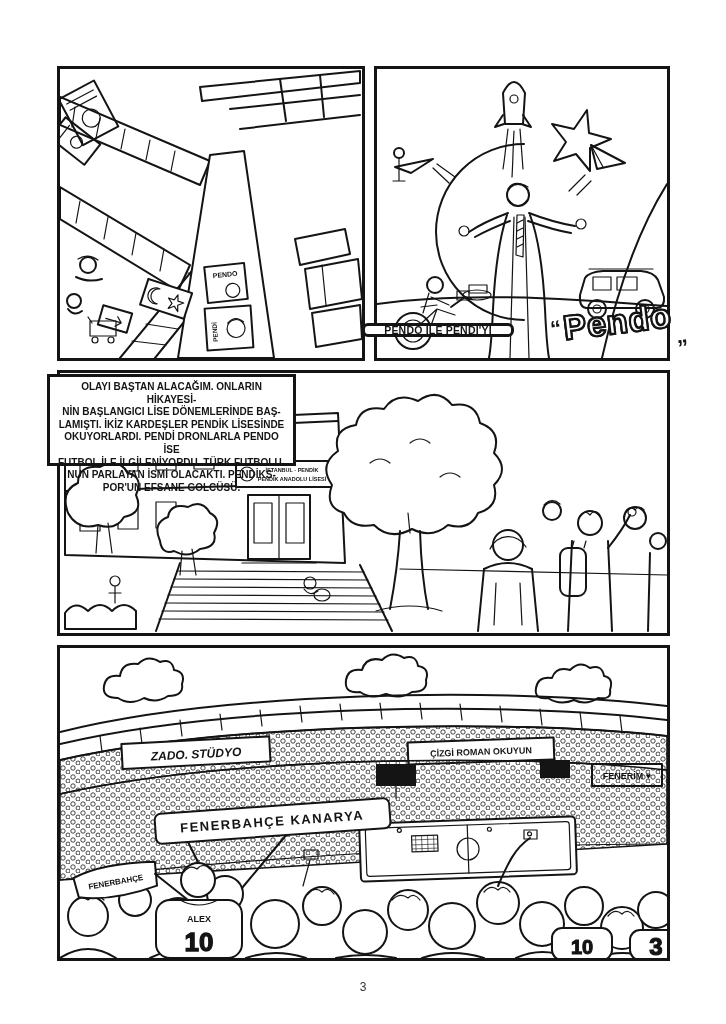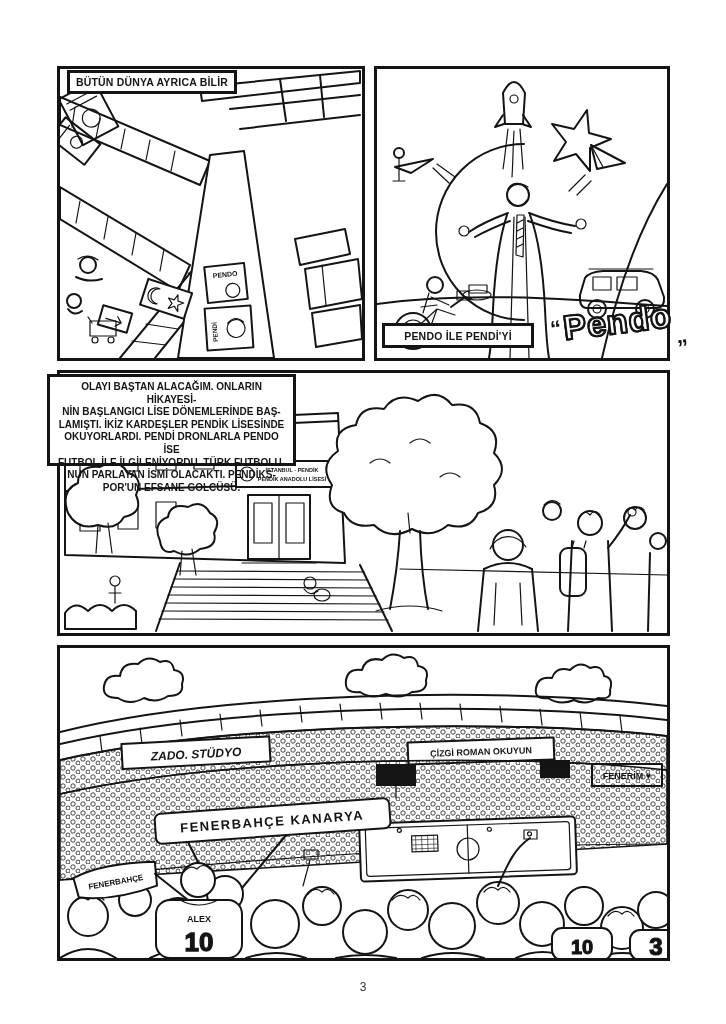--- a/index.html
+++ b/index.html
@@ -462,23 +462,22 @@
 
       <g>
         <rect x="492" y="280" width="60" height="32" rx="10" class="ink fillw"></rect>
         <text x="522" y="306" font-size="20" font-weight="bold" text-anchor="middle" fill="#ffffff" stroke="#141414" stroke-width="1.1">10</text>
         <rect x="570" y="282" width="48" height="30" rx="10" class="ink fillw"></rect>
         <text x="596" y="307" font-size="24" font-weight="bold" text-anchor="middle" fill="#ffffff" stroke="#141414" stroke-width="1.2">3</text>
       </g>
     </svg>
   </div>
 
-  <div class="caption-box caption-small" style="left:67px;top:70px;width:170px;height:24px;">BÜTÜN DÜNYA AYRICA BİLİR</div>
-
-  <div class="caption-box caption-small" style="left:382px;top:323px;width:152px;height:25px;">PENDO İLE PENDİ'Yİ</div>
+
+  <div class="caption-box caption-small" style="left:362px;top:323px;width:152px;height:14px;border-radius:6px;">PENDO İLE PENDİ'Yİ</div>
 
   <div class="caption-box caption-para" style="left:47px;top:374px;width:249px;height:92px;">OLAYI BAŞTAN ALACAĞIM. ONLARIN HİKAYESİ-
 NİN BAŞLANGICI LİSE DÖNEMLERİNDE BAŞ-
 LAMIŞTI. İKİZ KARDEŞLER PENDİK LİSESİNDE
 OKUYORLARDI. PENDİ DRONLARLA PENDO İSE
 FUTBOL İLE İLGİLENİYORDU. TÜRK FUTBOLU-
 NUN PARLAYAN İSMİ OLACAKTI. PENDİKS-
 POR'UN EFSANE GOLCÜSÜ.</div>
 
 

